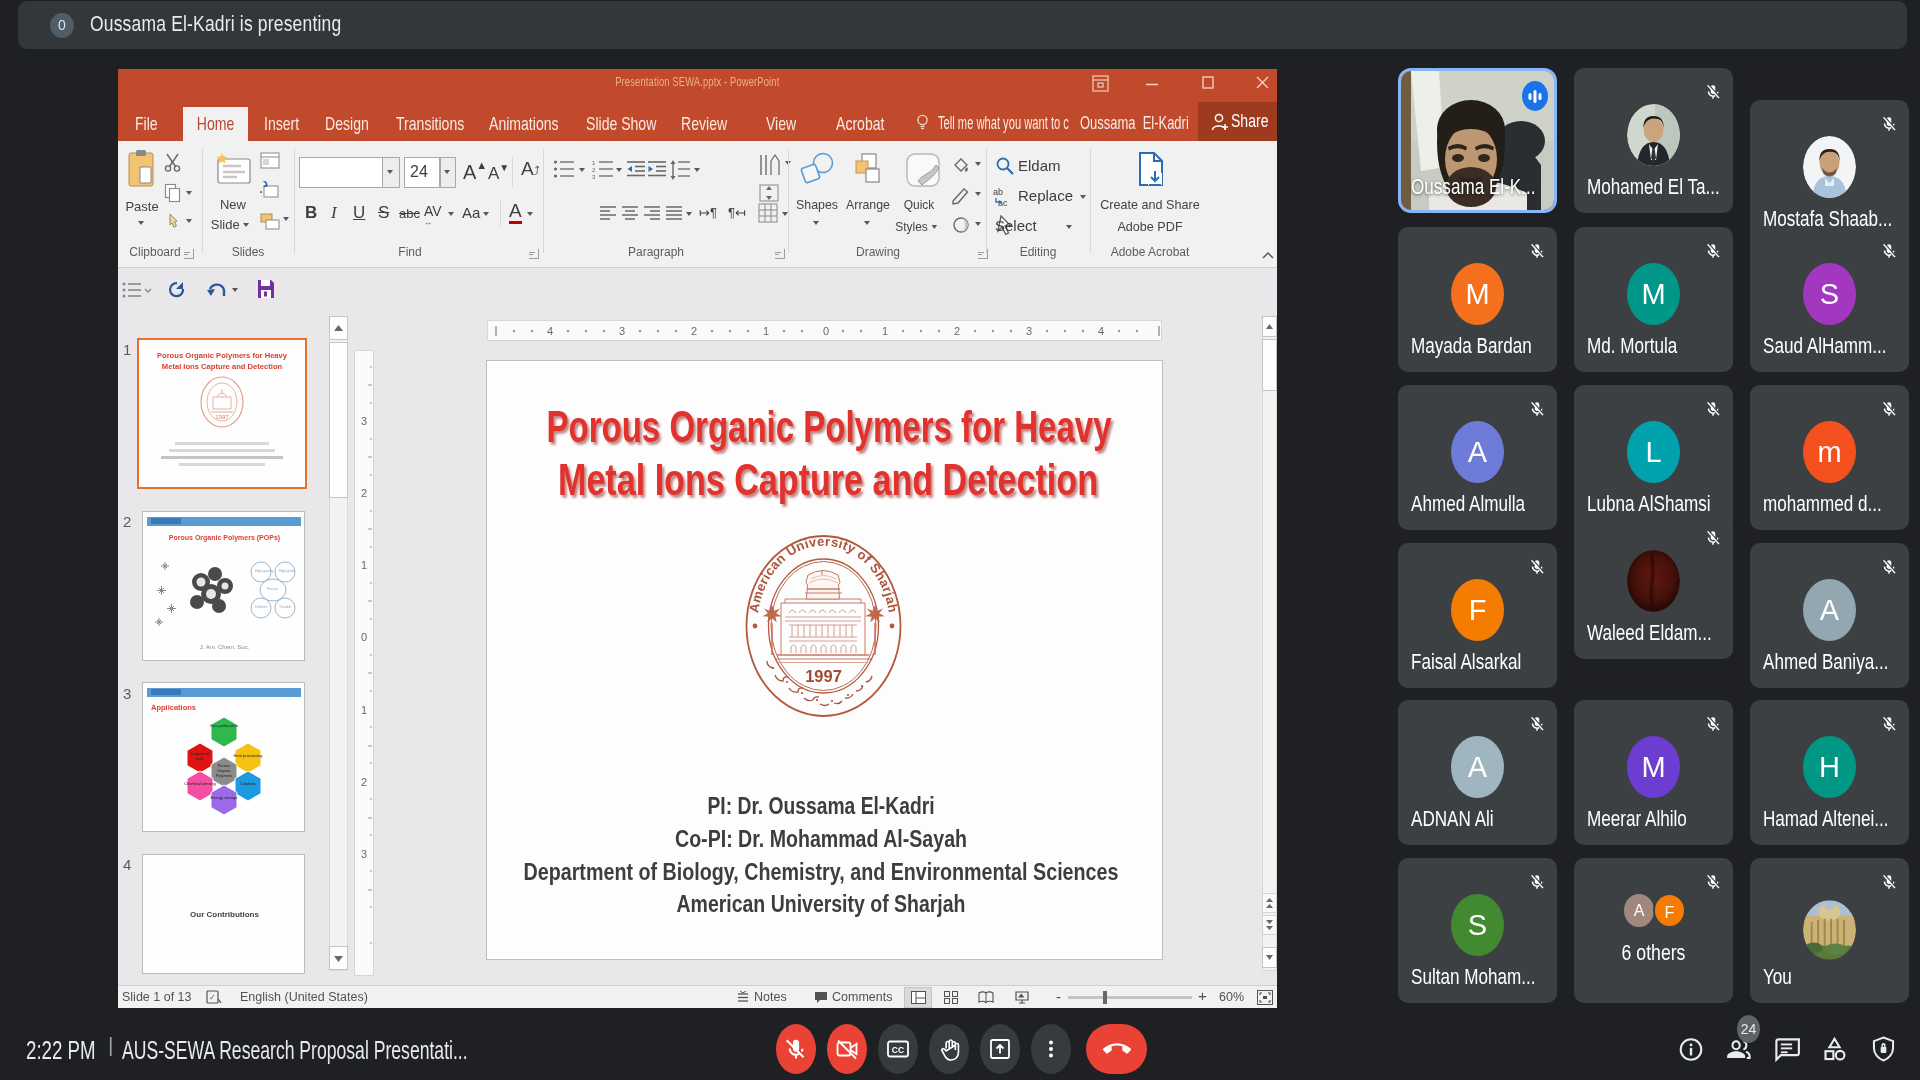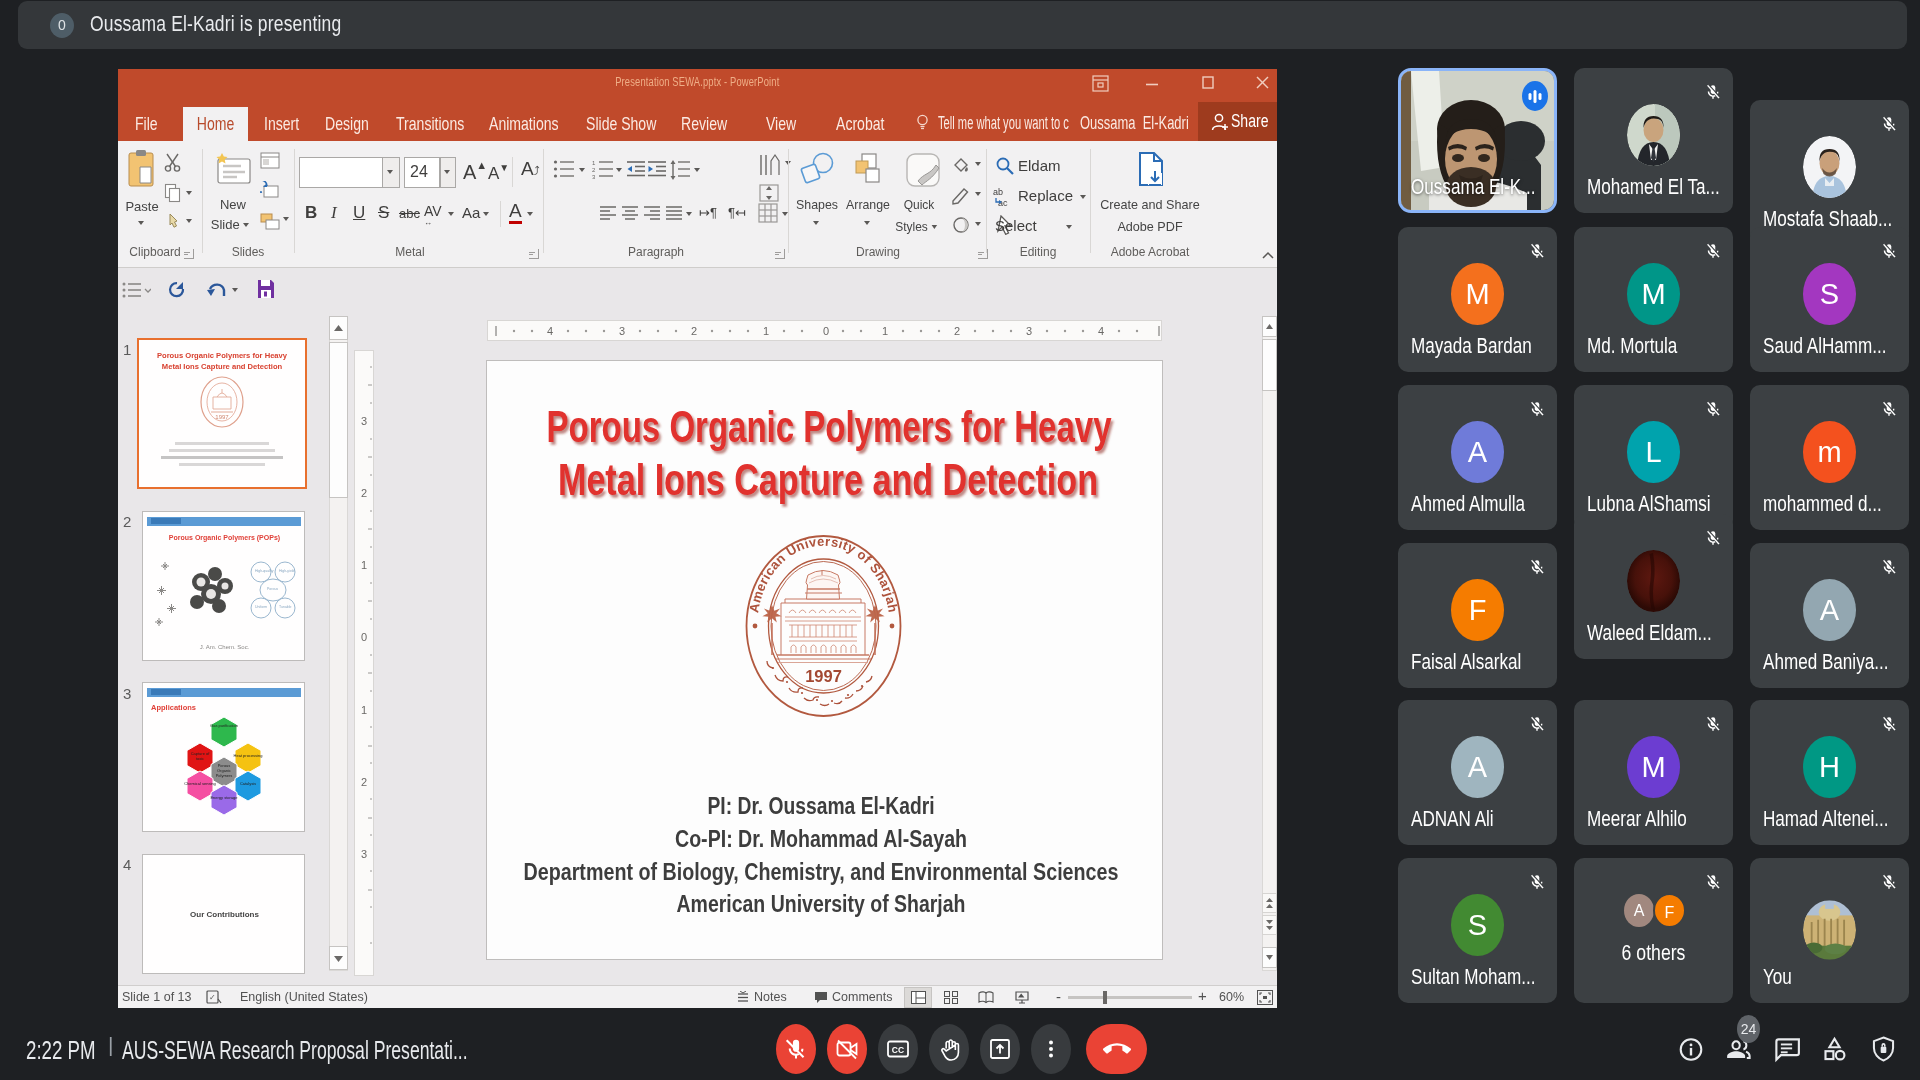--- a/index.html
+++ b/index.html
@@ -200,21 +200,21 @@
       <div class="abs" style="left:235px;top:62px;font-size:17px;text-decoration:underline;color:#3f3e3d;">U</div>
       <div class="abs" style="left:260px;top:62px;font-size:17px;text-decoration:line-through;color:#3f3e3d;">S</div>
       <div class="abs" style="left:281px;top:65px;font-size:13px;text-decoration:line-through;color:#3f3e3d;">abc</div>
       <div class="abs" style="left:306px;top:62px;font-size:14px;color:#3f3e3d;">AV<br><span style="font-size:8px;position:relative;top:-7px;">↔</span></div>
       <div class="caret" style="left:330px;top:71px;"></div>
       <div class="abs" style="left:344px;top:63px;font-size:15px;color:#3f3e3d;">Aa</div>
       <div class="caret" style="left:365px;top:71px;"></div>
       <div class="rline" style="left:382px;top:60px;width:1px;height:26px;background:#d9d7d5;"></div>
       <div class="abs" style="left:391px;top:60px;font-size:19px;color:#3f3e3d;border-bottom:3px solid #c00000;line-height:20px;">A</div>
       <div class="caret" style="left:409px;top:71px;"></div>
-      <div class="glabel" style="left:265px;width:54px;">Metal</div>
+      <div class="glabel" style="left:265px;width:54px;">Find</div>
       <div class="launch" style="left:411px;top:108px;"></div>
       <div class="gsep" style="left:425px;"></div>
 
       <svg class="abs" style="left:435px;top:18px" width="22" height="22" viewBox="0 0 22 22">
           <g fill="#6a6866">
             <circle cx="2.5" cy="3" r="1.6"></circle>
             <circle cx="2.5" cy="10" r="1.6"></circle>
             <circle cx="2.5" cy="17" r="1.6"></circle>
           </g>
           <g stroke="#9a9896" stroke-width="2">

